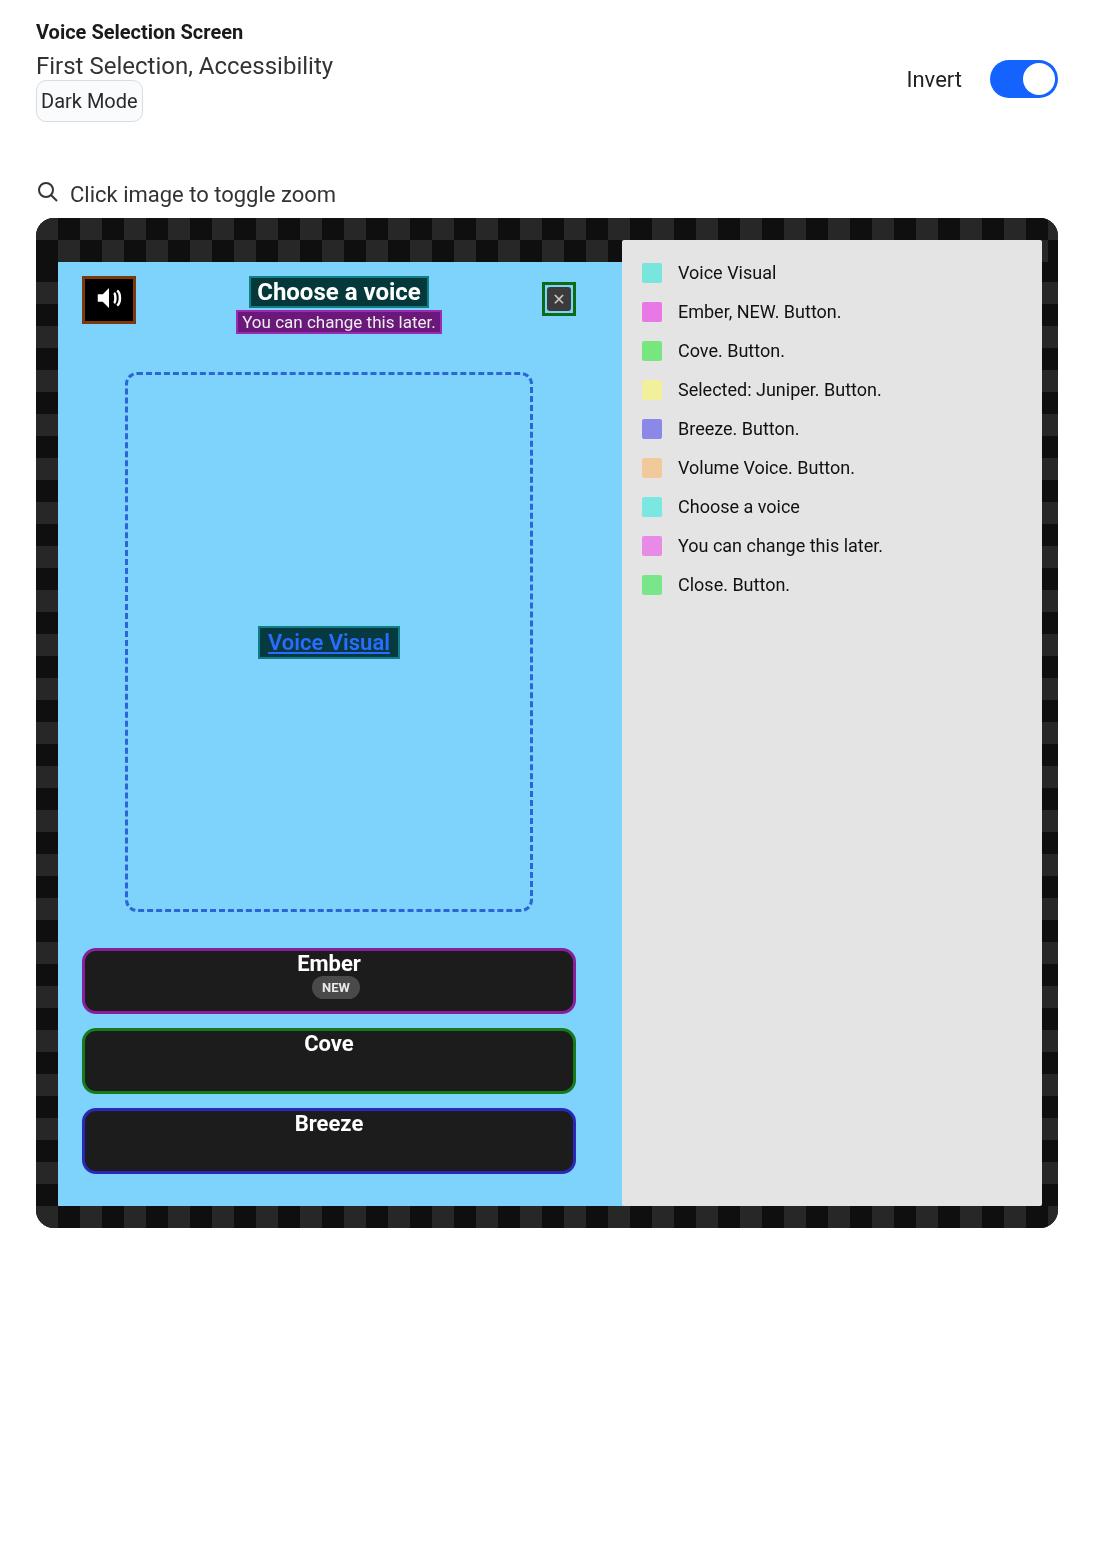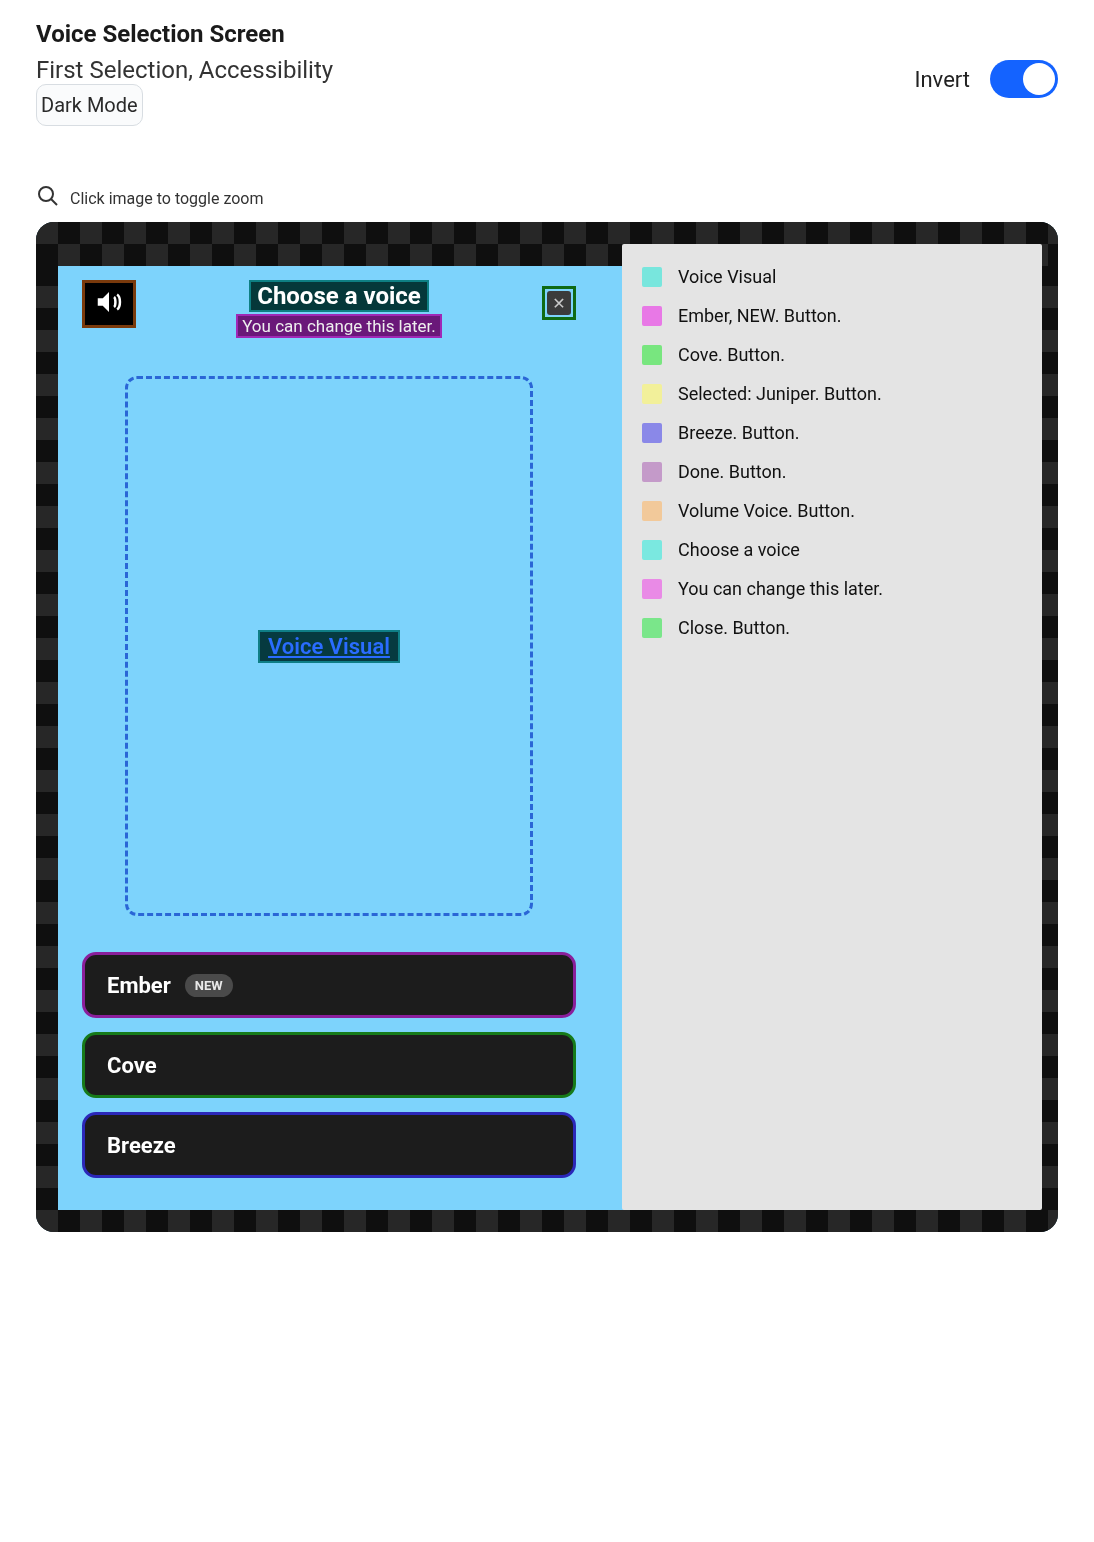--- a/index.html
+++ b/index.html
@@ -4,39 +4,39 @@
 <style>
   * { box-sizing: border-box; margin: 0; padding: 0; }
   body {
     font-family: -apple-system, BlinkMacSystemFont, "Segoe UI", Roboto, Helvetica, Arial, sans-serif;
     background: #fff;
     color: #222;
     width: 1094px;
     padding: 20px 36px;
   }
   .header-row { display: flex; justify-content: space-between; align-items: flex-start; }
-  h1 { font-size: 24px; font-weight: 700; color: #1a1a1a; margin-bottom: 8px; }
+  h1 { font-size: 20px; font-weight: 700; color: #1a1a1a; margin-bottom: 8px; }
   .subtitle { font-size: 24px; color: #333; margin-bottom: 0; }
-  .invert-wrap { display: flex; align-items: center; gap: 20px; margin-top: 40px; }
+  .invert-wrap { display: flex; align-items: center; gap: 28px; margin-top: 40px; }
   .invert-label { font-size: 22px; color: #222; }
   .switch {
     width: 68px; height: 38px; background: #1463ff; border-radius: 20px;
     position: relative; cursor: pointer;
   }
   .switch-knob {
     position: absolute; right: 3px; top: 3px; width: 32px; height: 32px;
     background: #fff; border-radius: 50%;
   }
   .mode-pill {
     display: inline-block; padding: 8px 4px; border: 1px solid #d8dde2;
     border-radius: 10px; font-size: 20px; color: #2a2a2a; background: #fafbfc;
   }
   .zoom-row { display: flex; align-items: center; gap: 10px; margin-top: 58px; margin-bottom: 10px; }
   .zoom-row svg { width: 24px; height: 24px; }
-  .zoom-text { font-size: 16px; color: #333; }
+  .zoom-text { font-size: 22px; color: #333; }
 
   .canvas {
     width: 1022px; height: 1010px; border-radius: 18px;
     background: #7dd3fc; position: relative; overflow: hidden;
     display: flex;
   }
   
   .checker {
     position: absolute; inset: 0;
     --c1: #0f0f0f; --c2: #272727;
@@ -87,21 +87,21 @@
     background: #063a40; border: 2px solid #0f7e86;
     color: #2a6cff; font-size: 22px; font-weight: 600;
     padding: 2px 8px; text-decoration: underline;
   }
 
   .voice-list { margin-top: 36px; display: flex; flex-direction: column; gap: 14px; }
   .voice-btn {
     background: #1c1c1c; border-radius: 14px; height: 66px;
     display: flex; align-items: center; padding: 0 22px;
     color: #fff; font-size: 22px; font-weight: 700;
-    border: 3px solid transparent; position: relative;
+    border: 3px solid transparent; position: relative; flex-direction: column;
   }
   .voice-btn.ember  { border-color: #8a1f9b; }
   .voice-btn.cove   { border-color: #167a1a; }
   .voice-btn.breeze { border-color: #2b28b9; }
   .voice-btn.juniper{ border-color: #8f7a14; }
   .pill {
     margin-left: 14px; background: #4a4a4a; color: #e8e8e8;
     font-size: 13px; font-weight: 700; padding: 4px 10px; border-radius: 12px;
   }
   .check { margin-left: auto; }
@@ -201,24 +201,20 @@
       </div>
       <div class="legend-row">
         <div class="swatch" style="background: rgb(242, 240, 154);"></div>
         <div class="legend-text">Selected: Juniper. Button.</div>
       </div>
       <div class="legend-row">
         <div class="swatch" style="background: rgb(138, 136, 232);"></div>
         <div class="legend-text">Breeze. Button.</div>
       </div>
       <div class="legend-row">
-        <div class="swatch" style="background: rgb(196, 154, 201);"></div>
-        <div class="legend-text">Done. Button.</div>
-      </div>
-      <div class="legend-row">
         <div class="swatch" style="background: rgb(242, 201, 154);"></div>
         <div class="legend-text">Volume Voice. Button.</div>
       </div>
       <div class="legend-row">
         <div class="swatch" style="background: rgb(122, 232, 224);"></div>
         <div class="legend-text">Choose a voice</div>
       </div>
       <div class="legend-row">
         <div class="swatch" style="background: rgb(233, 138, 230);"></div>
         <div class="legend-text">You can change this later.</div>

